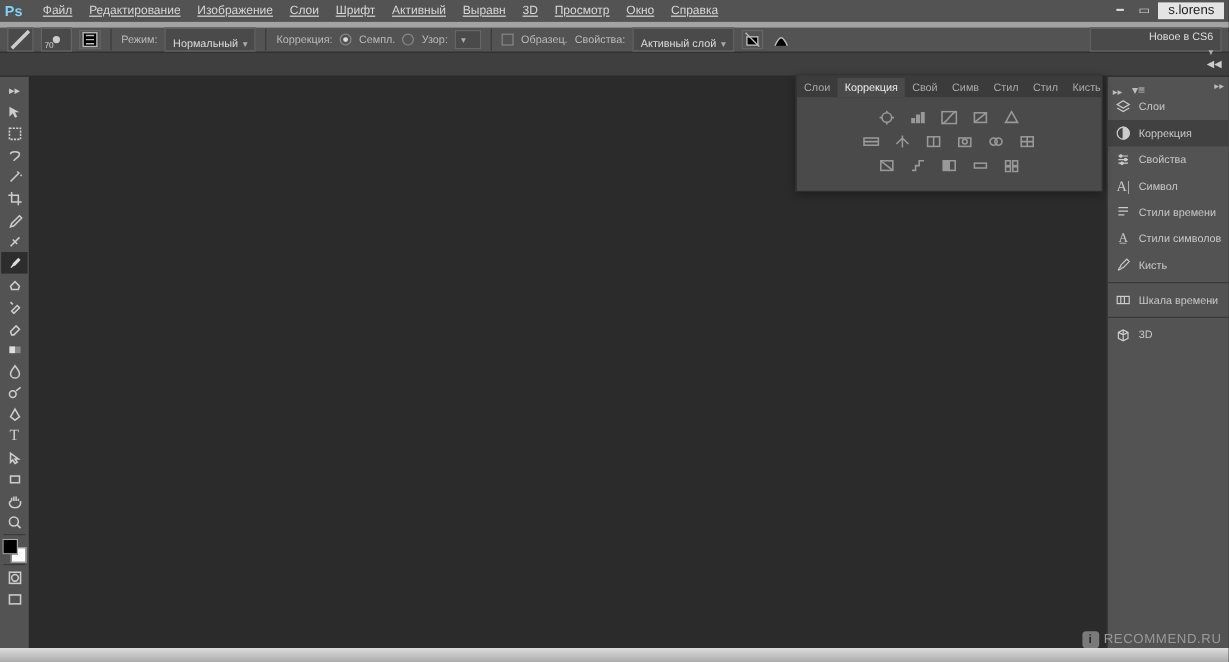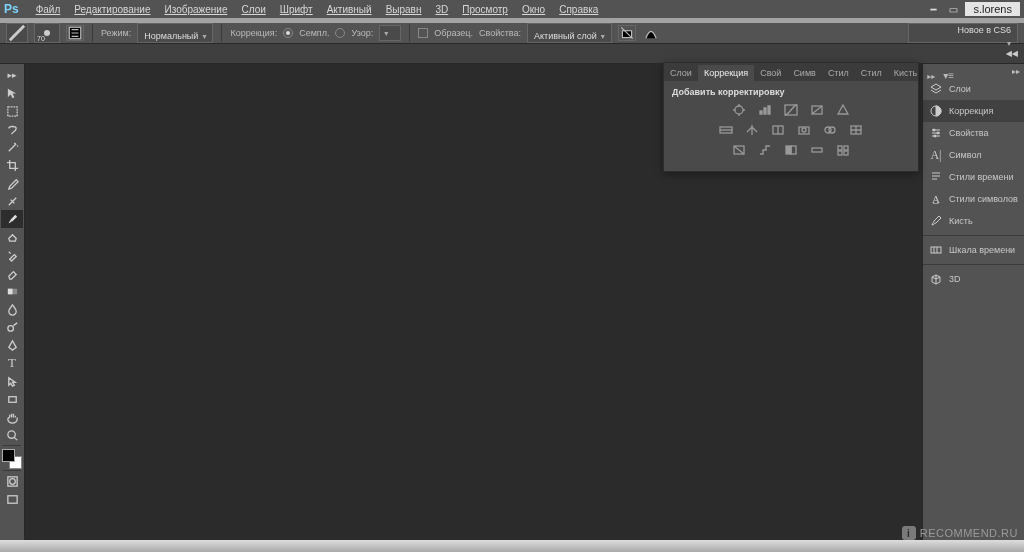--- a/index.html
+++ b/index.html
@@ -377,21 +377,20 @@
     <div class="fp-tab active">Коррекция</div>
     <div class="fp-tab">Свой</div>
     <div class="fp-tab">Симв</div>
     <div class="fp-tab">Стил</div>
     <div class="fp-tab">Стил</div>
     <div class="fp-tab">Кисть</div>
     <span class="more">▸▸</span>
     <span class="menu-icon">▾≡</span>
   </div>
   <div class="fp-body">
-    <div class="fp-title">Добавить корректировку</div>
     <div class="icon-row">
       <span class="adj-icon">
           <svg viewBox="0 0 14 12">
             <circle cx="7" cy="6" r="4"></circle>
             <path d="M7 0v2M7 10v2M1 6h2M11 6h2"></path>
           </svg>
         </span>
       <span class="adj-icon">
           <svg viewBox="0 0 14 12">
             <path d="M2 10h2v-3h-2zM6 10h2v-6h-2zM10 10h2v-8h-2z" fill="#999"></path>

